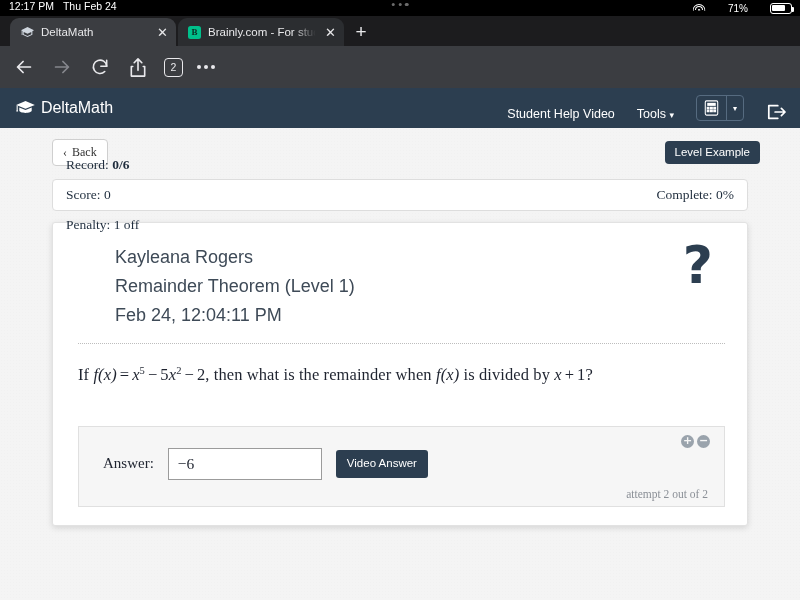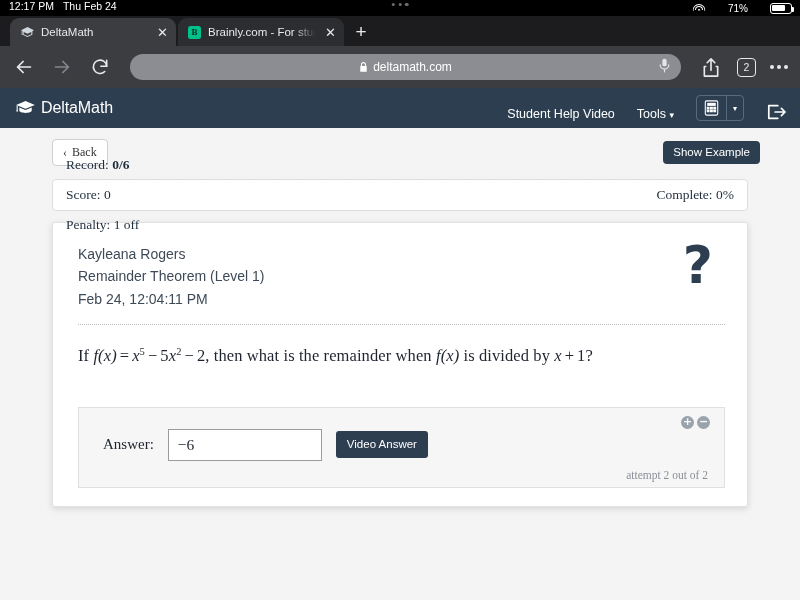--- a/index.html
+++ b/index.html
@@ -149,21 +149,21 @@
   #record-left b { font-weight: 700; }
   #record-right { margin-left: auto; }
 
   #problem-card {
     margin: 11px 52px 0 52px; background: #fff;
     border: 1px solid #e2e2e2; border-radius: 3px;
     box-shadow: 0 2px 6px rgba(0,0,0,.13);
     padding: 20px 22px 18px 25px;
   }
   #card-head { display: flex; align-items: flex-start; }
-  #meta { font-size: 14px; line-height: 1.6; color: #3e4a57; }
+  #meta { font-size: 18px; line-height: 1.6; color: #3e4a57; margin-left: 37px; }
   #qmark {
     margin-left: auto; color: #2c3e50; font-size: 52px;
     font-weight: 800; line-height: .85; padding-right: 12px;
     font-family: "DejaVu Sans", sans-serif;
   }
   #divider {
     margin-top: 14px; border-top: 1px dotted #bdbdbd;
   }
   #question {
     margin-top: 18px; font-family: "Liberation Serif", serif;
@@ -253,34 +253,20 @@
   <div class="nav-btn disabled">
     <svg width="22" height="22" viewBox="0 0 24 24" fill="none" stroke="currentColor" stroke-width="1.9" stroke-linecap="round" stroke-linejoin="round">
         <path d="M5 12h14M13 6l6 6-6 6"></path>
       </svg>
   </div>
   <div class="nav-btn">
     <svg width="20" height="20" viewBox="0 0 24 24" fill="none" stroke="currentColor" stroke-width="1.9" stroke-linecap="round">
         <path d="M20 11a8 8 0 1 0-2.3 6.4"></path>
         <path d="M20 4v7h-7"></path>
       </svg>
-  </div>
-  <div id="url-bar">
-    <span id="url-text">
-      <svg width="9" height="11" viewBox="0 0 14 17" fill="#fff">
-          <path d="M7 0C4.8 0 3 1.8 3 4v2H2v9h10V6h-1V4c0-2.2-1.8-4-4-4zm0 1.8c1.2 0 2.2 1 2.2 2.2v2H4.8V4c0-1.2 1-2.2 2.2-2.2z"></path>
-        </svg>
-      <span>deltamath.com</span>
-    </span>
-    <span id="mic-icon">
-      <svg width="13" height="15" viewBox="0 0 14 18" fill="none" stroke="#e4e5e8" stroke-width="1.4" stroke-linecap="round">
-          <rect x="4.4" y="1" width="5.2" height="9" rx="2.6" fill="#e4e5e8" stroke="none"></rect>
-          <path d="M1.8 8.2a5.2 5.2 0 0 0 10.4 0M7 13.4V16.6"></path>
-        </svg>
-    </span>
   </div>
   <div class="nav-btn">
     <svg width="20" height="21" viewBox="0 0 20 22" fill="none" stroke="currentColor" stroke-width="1.7" stroke-linecap="round" stroke-linejoin="round">
         <path d="M10 14V2M6 6l4-4 4 4"></path>
         <path d="M4.5 10H3v10h14V10h-1.5"></path>
       </svg>
   </div>
   <div id="tab-count">2</div>
   <div id="more-dots">
     <span></span>
@@ -331,21 +317,21 @@
 </div>
 
 <div id="page">
 
   <div id="toolbar-row">
     <div id="back-btn">
       <span>‹</span>
       <span>Back</span>
     </div>
     <div id="action-btns">
-      <div class="dm-btn">Show Example</div>
+      <div class="dm-btn">Level Example</div>
     </div>
   </div>
 
   <div id="record-bar">
     <div id="record-left">
       <span><span>Record:</span>
         <b>0/6</b></span>
       <span><span>Score:</span>
         <span>0</span></span>
       <span><span>Penalty:</span>

